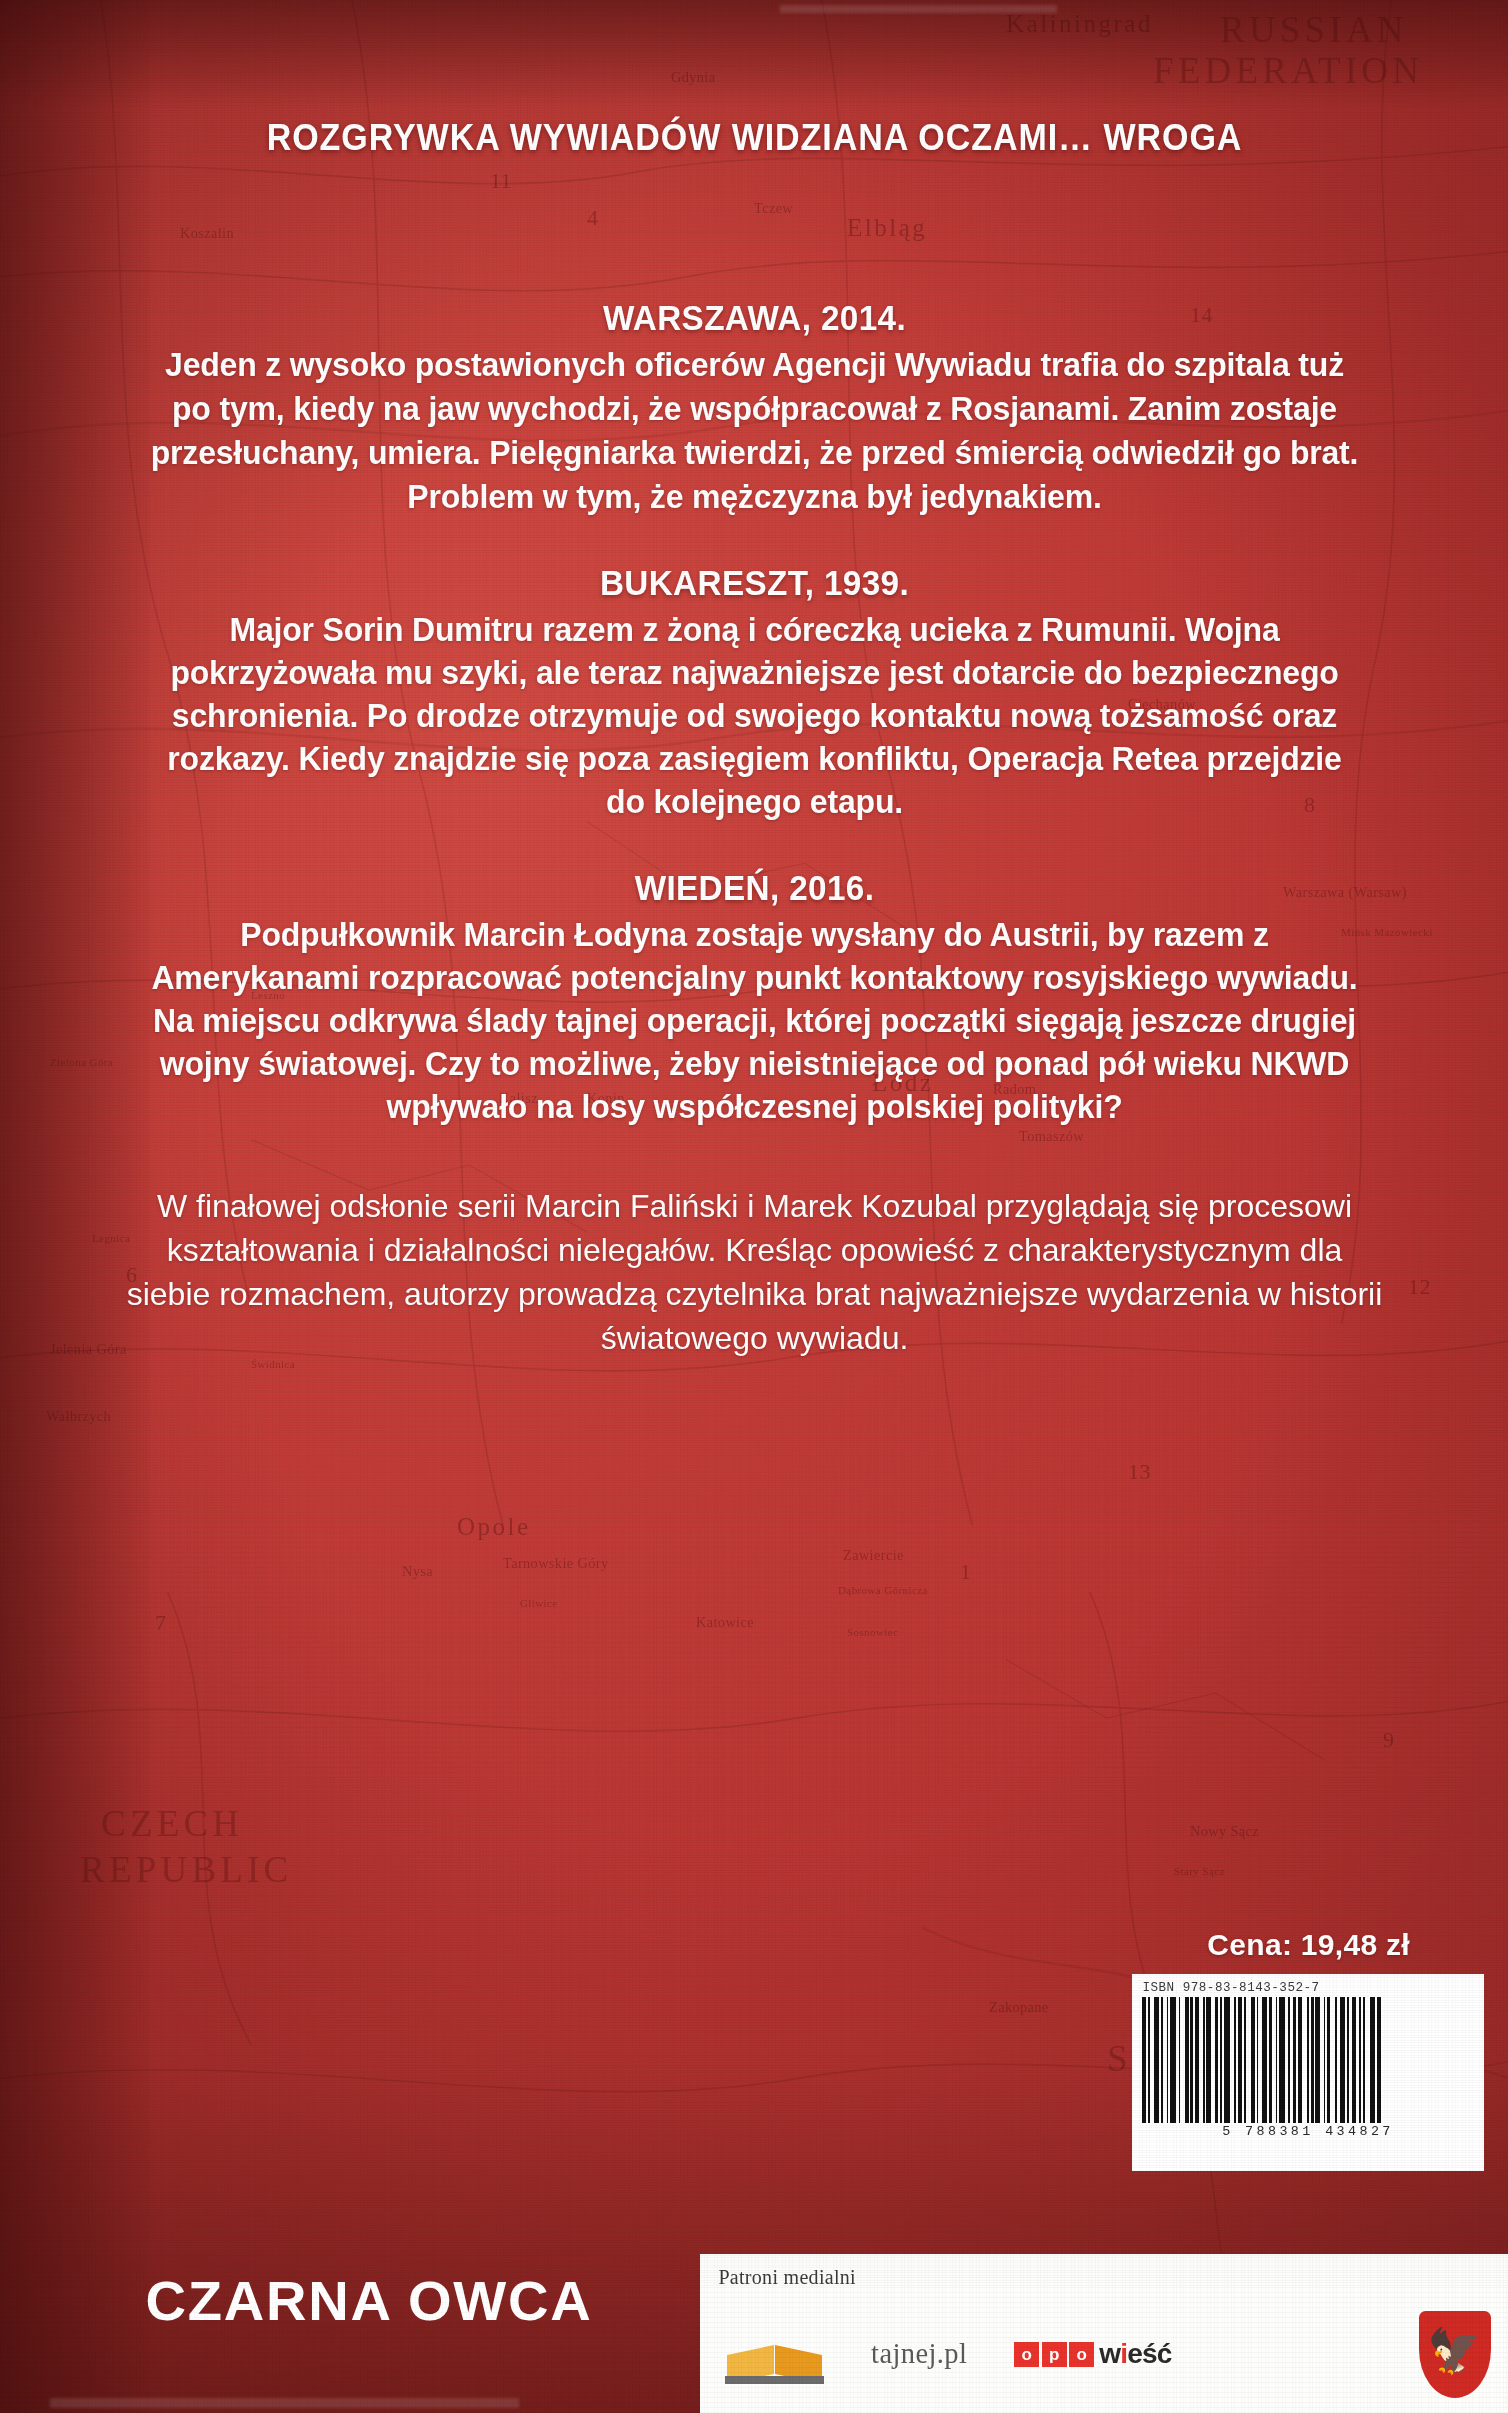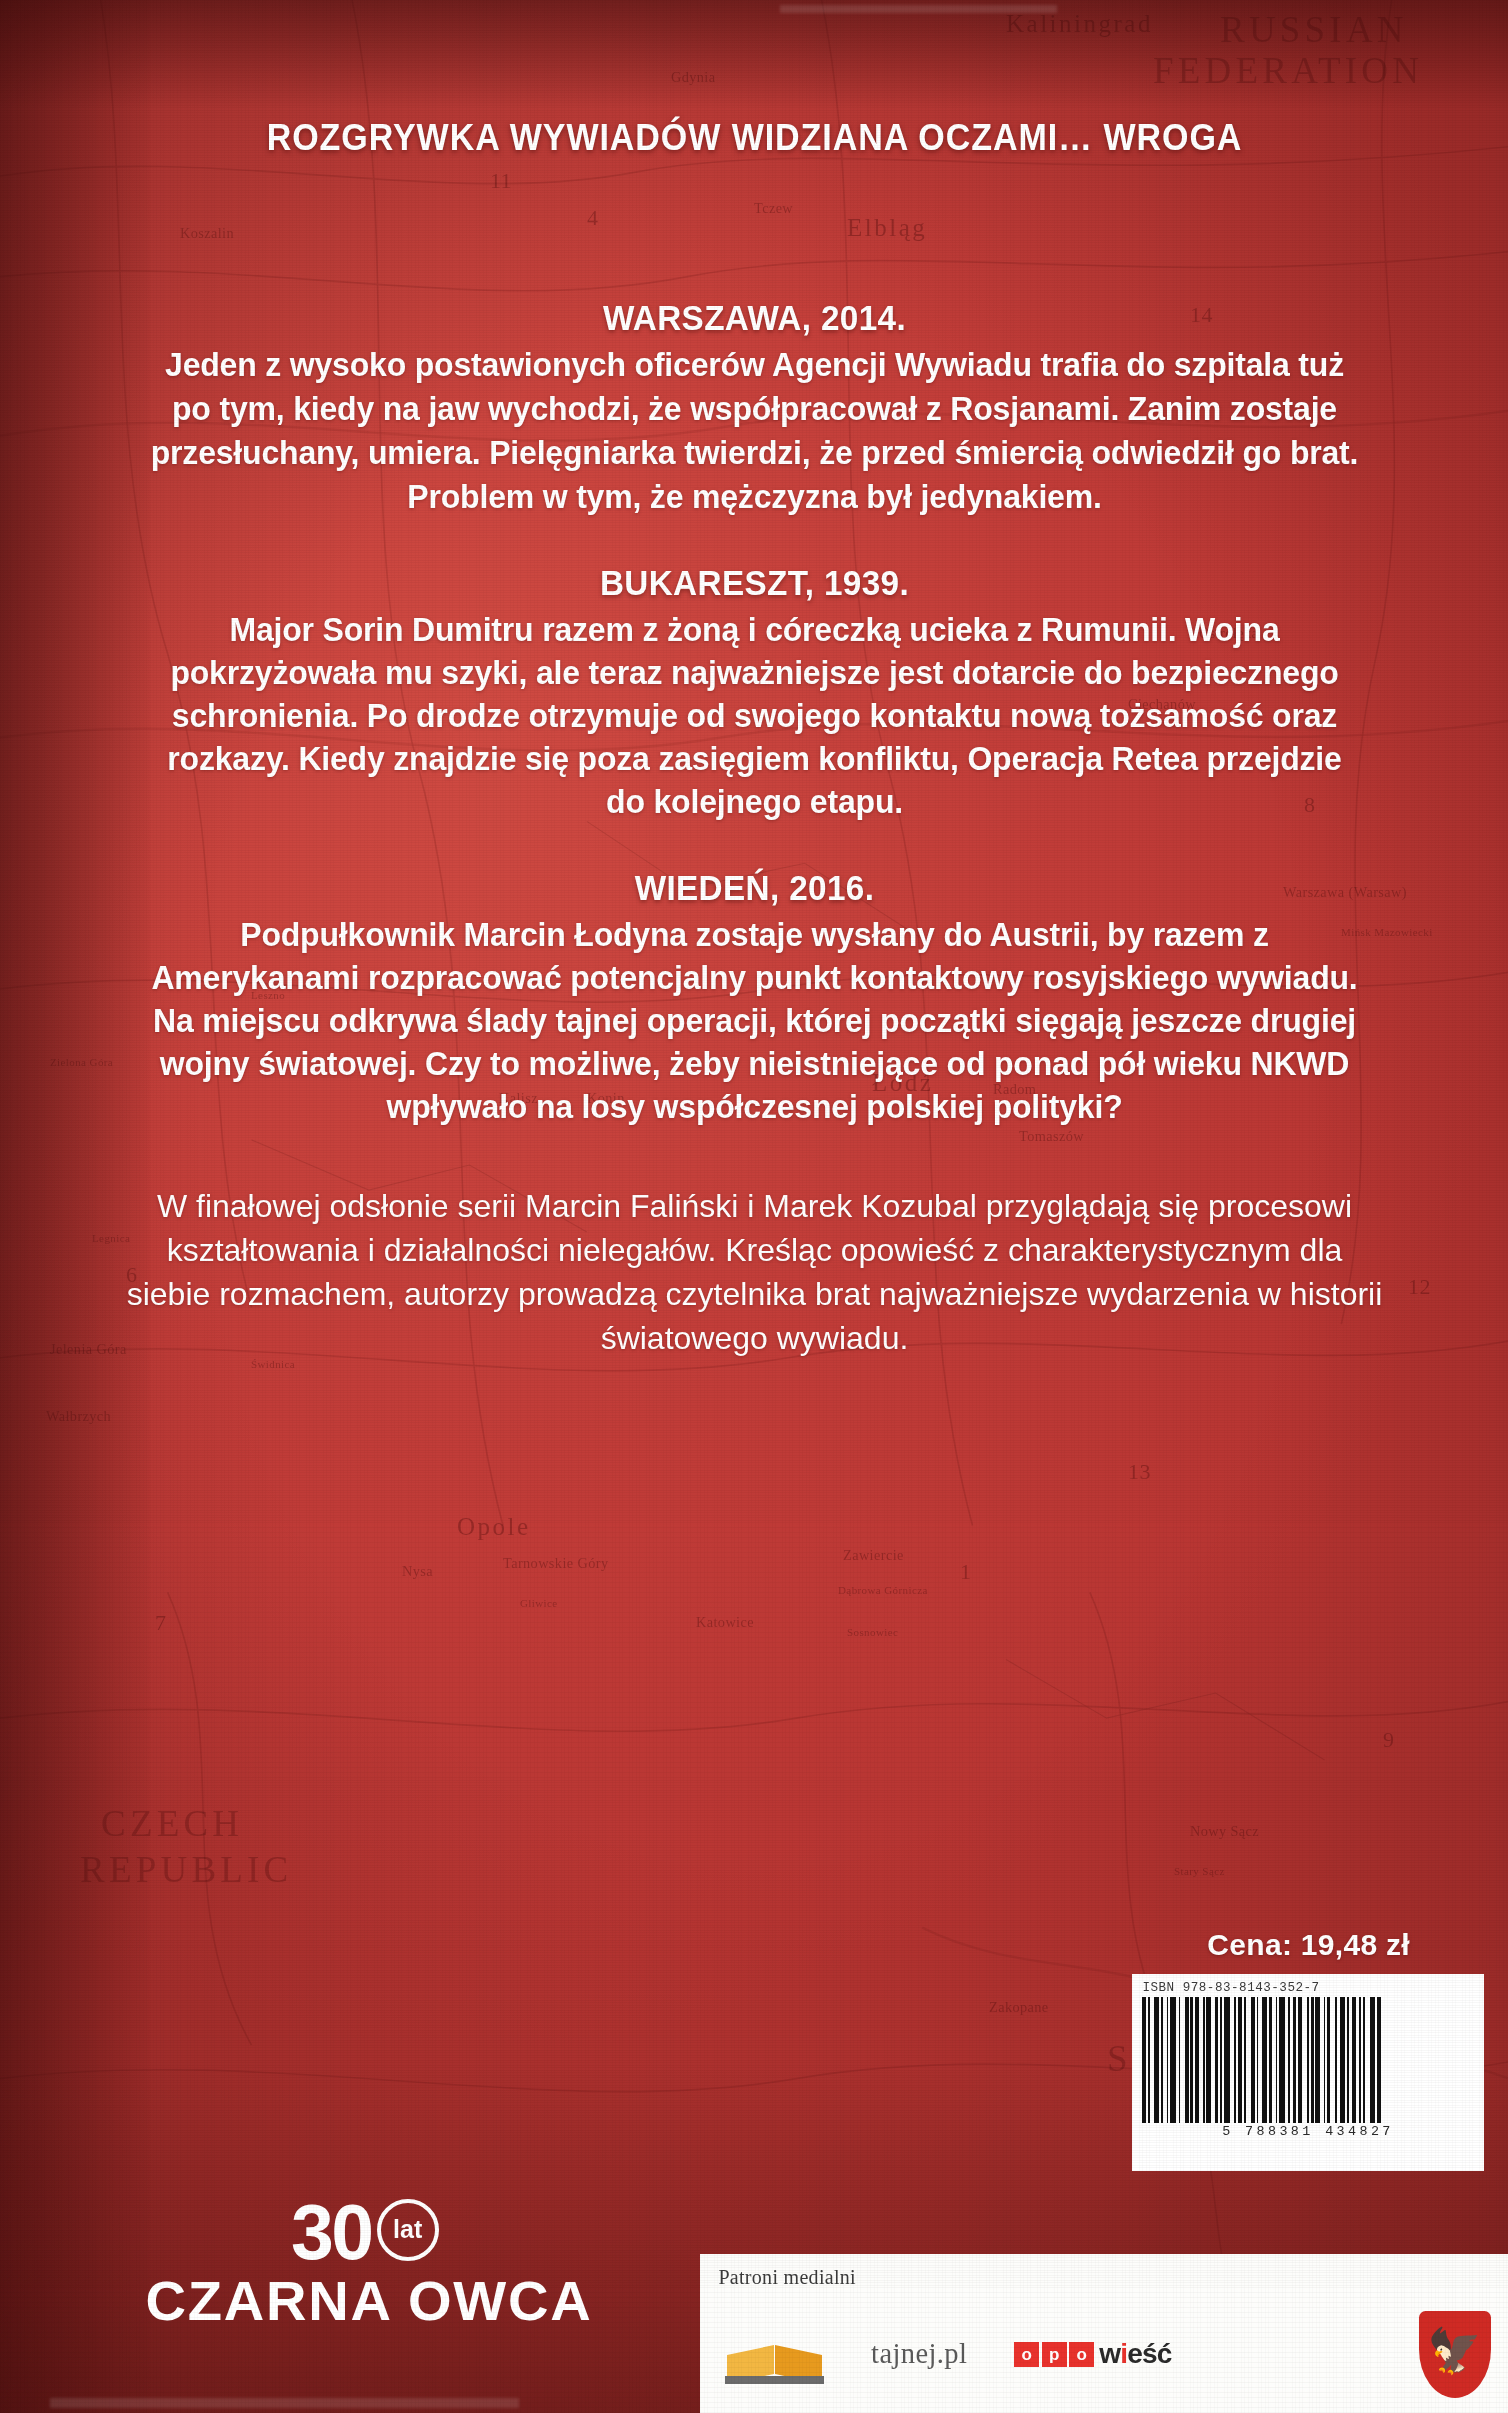--- a/index.html
+++ b/index.html
@@ -545,27 +545,20 @@
         <i style="width:1.7px"></i>
           <i class="sp" style="width:5px"></i>
         <i style="width:5px"></i>
           <i class="sp" style="width:2.5px"></i>
         <i style="width:3.4px"></i>
       </div>
       <div class="barcode-digits">5 788381 434827</div>
     </div>
 
     <div class="publisher">
-      <div class="pub-30">
-        <div class="pub-30-num">30</div>
-        <div class="pub-30-lat">
-          <div class="ring"></div>
-          <span>lat</span>
-        </div>
-      </div>
       <div class="pub-name">CZARNA OWCA</div>
     </div>
 
     <div class="patrons">
       <div class="patrons-title">Patroni medialni</div>
       <div class="patrons-row">
 
         <div class="logo-book">
           <div class="pg l"></div>
           <div class="pg r"></div>

